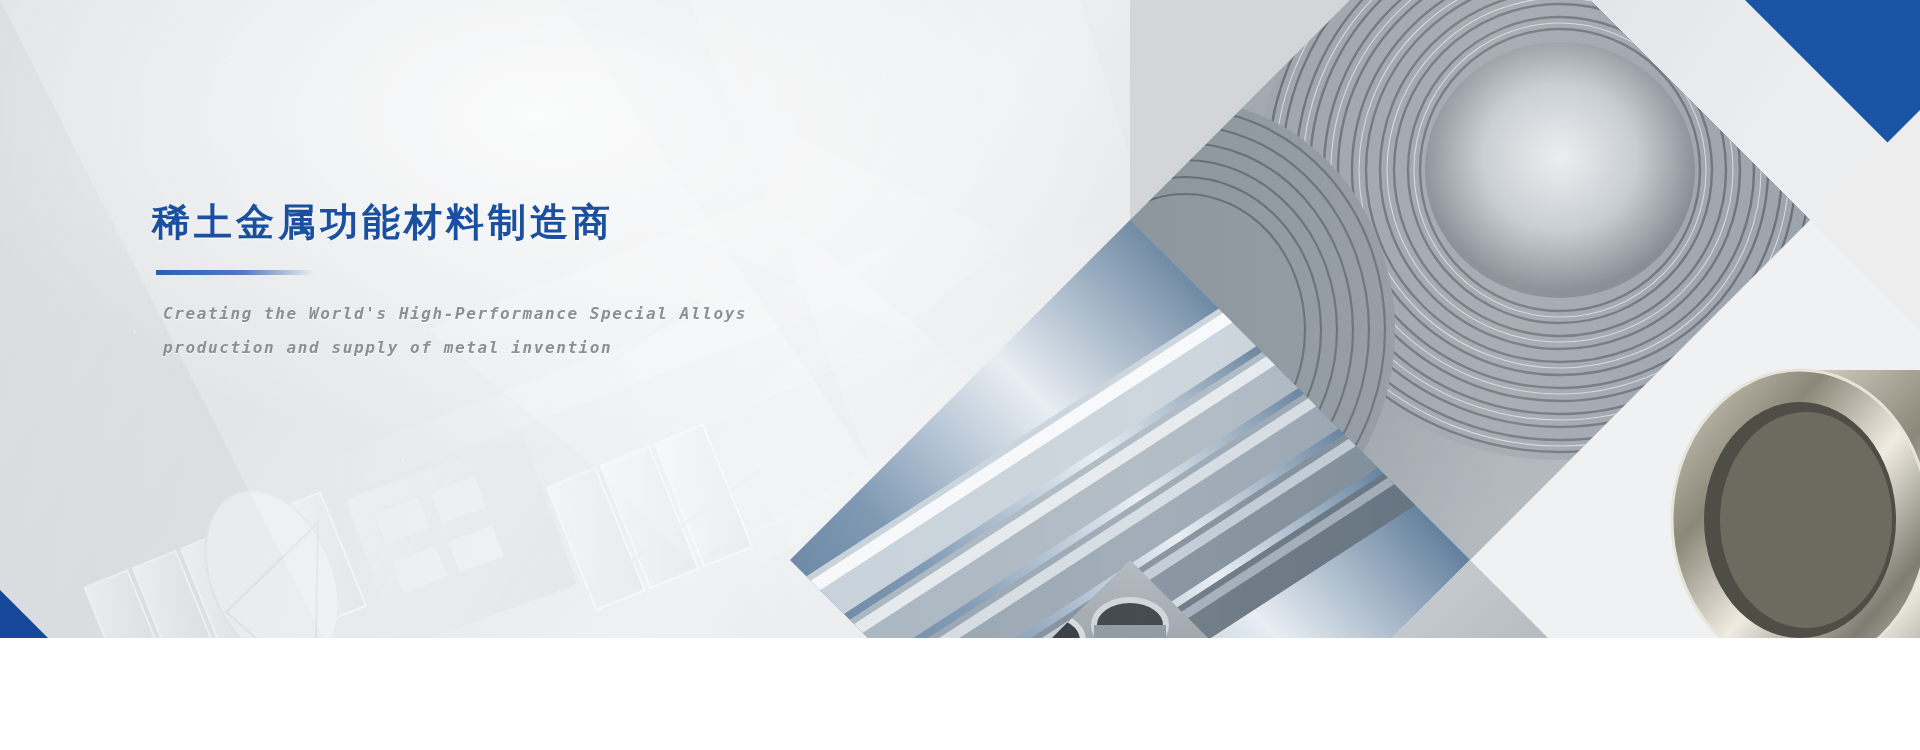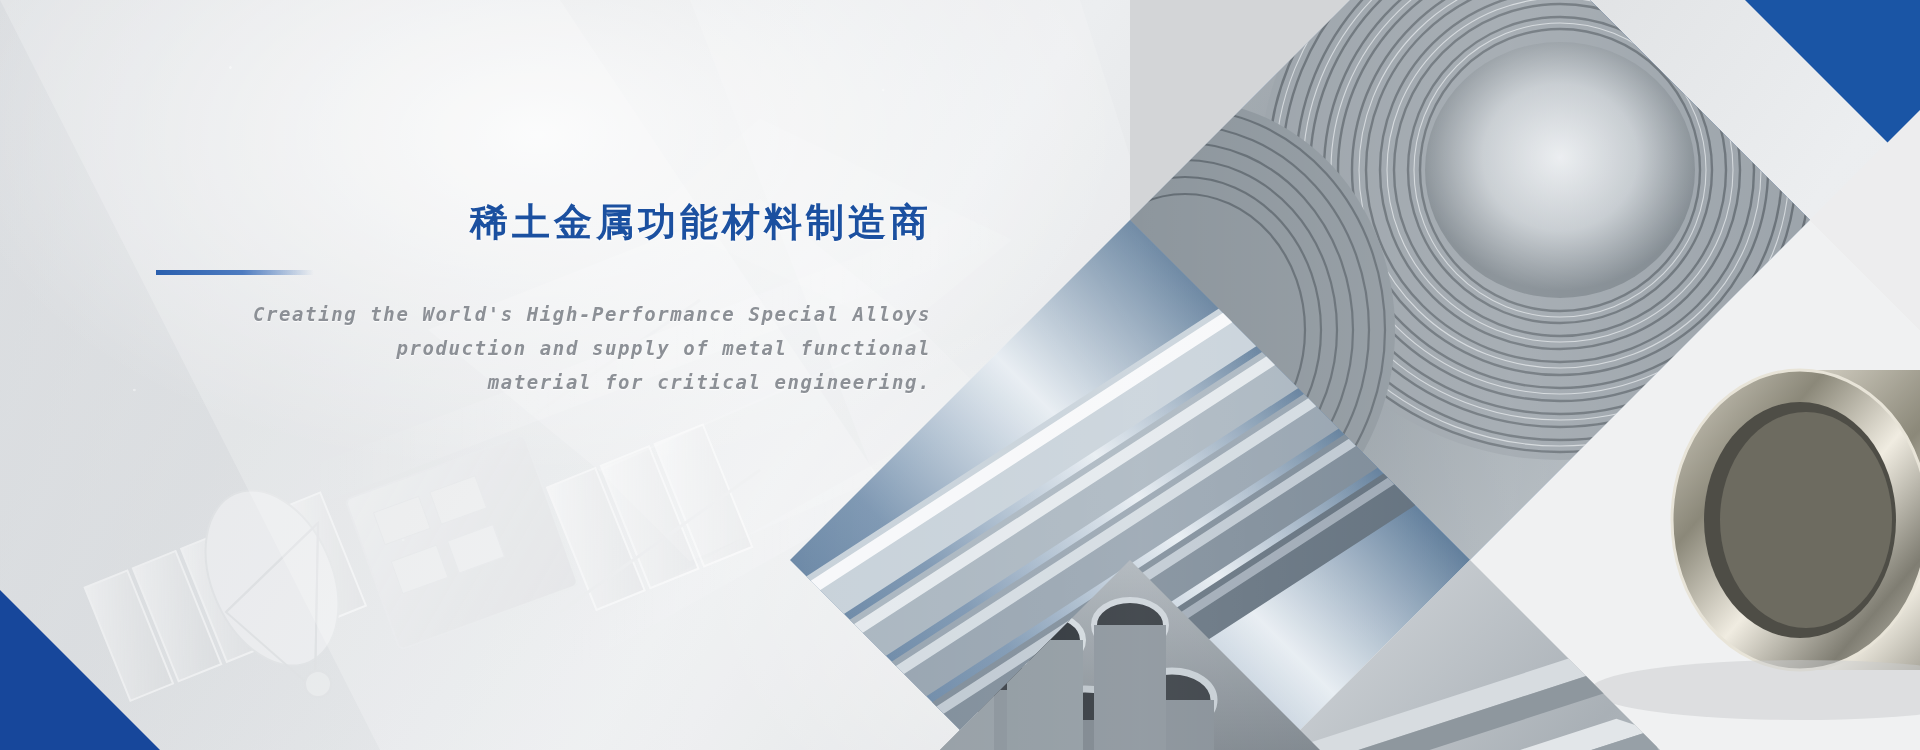--- a/index.html
+++ b/index.html
@@ -1,20 +1,19 @@
 <!DOCTYPE html>
 <html><head>
 <meta charset="utf-8">
 <style>
   html,body{margin:0;padding:0;background:#fff;}
   #banner{
-    position:relative;width:1920px;height:750px;overflow:hidden;
+    position:relative;width:1920px;height:638px;overflow:hidden;
     font-family:"Liberation Sans",sans-serif;
     background:linear-gradient(125deg,#e9eaec 0%,#e2e4e6 22%,#eceef0 45%,#dfe1e3 62%,#eceef0 80%,#e6e8ea 100%);
-    text-align:right;
   }
   
   .bg-sheen{position:absolute;inset:0;
     background:
       radial-gradient(ellipse 900px 520px at 28% 18%, rgba(255,255,255,.85), rgba(255,255,255,0) 65%),
       radial-gradient(ellipse 700px 420px at 62% 78%, rgba(255,255,255,.55), rgba(255,255,255,0) 70%),
       linear-gradient(100deg, rgba(208,212,216,.55) 0%, rgba(255,255,255,0) 40%);
     pointer-events:none;}
   .bg-noise{position:absolute;inset:0;opacity:.5;pointer-events:none;
     background-image:
@@ -28,21 +27,21 @@
 
   
   .copy{position:absolute;left:152px;top:196px;width:780px;z-index:12;}
   .headline{
     color:#1b50a0;font-weight:700;font-size:38px;line-height:52px;
     letter-spacing:4px;white-space:nowrap;
     text-shadow:0 1px 2px rgba(255,255,255,.75);
   }
   .rule{width:158px;height:5px;margin:22px 0 22px 4px;
     background:linear-gradient(90deg,#2a5fae 0%,#4e7cc0 55%,rgba(120,150,195,0) 100%);}
-  .sub{margin:1px;color:#8c9096;font-size:19px;line-height:34px;
+  .sub{margin:11px;color:#8c9096;font-size:16px;line-height:34px;
     font-style:italic;font-weight:700;letter-spacing:1.6px;
     font-family:"DejaVu Sans Mono","Liberation Mono",monospace;
     text-shadow:0 1px 1px rgba(255,255,255,.85);}
   .sub .ln{display:block;white-space:nowrap;}
 </style>
 </head>
 <body>
 
 <div id="banner">
 
@@ -322,18 +321,17 @@
       <polygon points="1810,220 1920,330 1920,110" fill="#ededee"></polygon>
       <polygon points="1810,900 1920,790 1920,750 1700,750" fill="#e6e8e9" opacity=".0"></polygon>
     </g>
   </svg>
 
   <div class="copy">
     <div class="headline">稀土金属功能材料制造商</div>
     <div class="rule"></div>
     <p class="sub">
       <span class="ln">Creating the World's High-Performance Special Alloys</span>
-      <span class="ln">production and supply of metal functional</span>
-      <span class="ln">material for critical engineering.</span>
+      <span class="ln">production and supply of metal invention</span>
     </p>
   </div>
 
 </div>
 
 </body></html>

